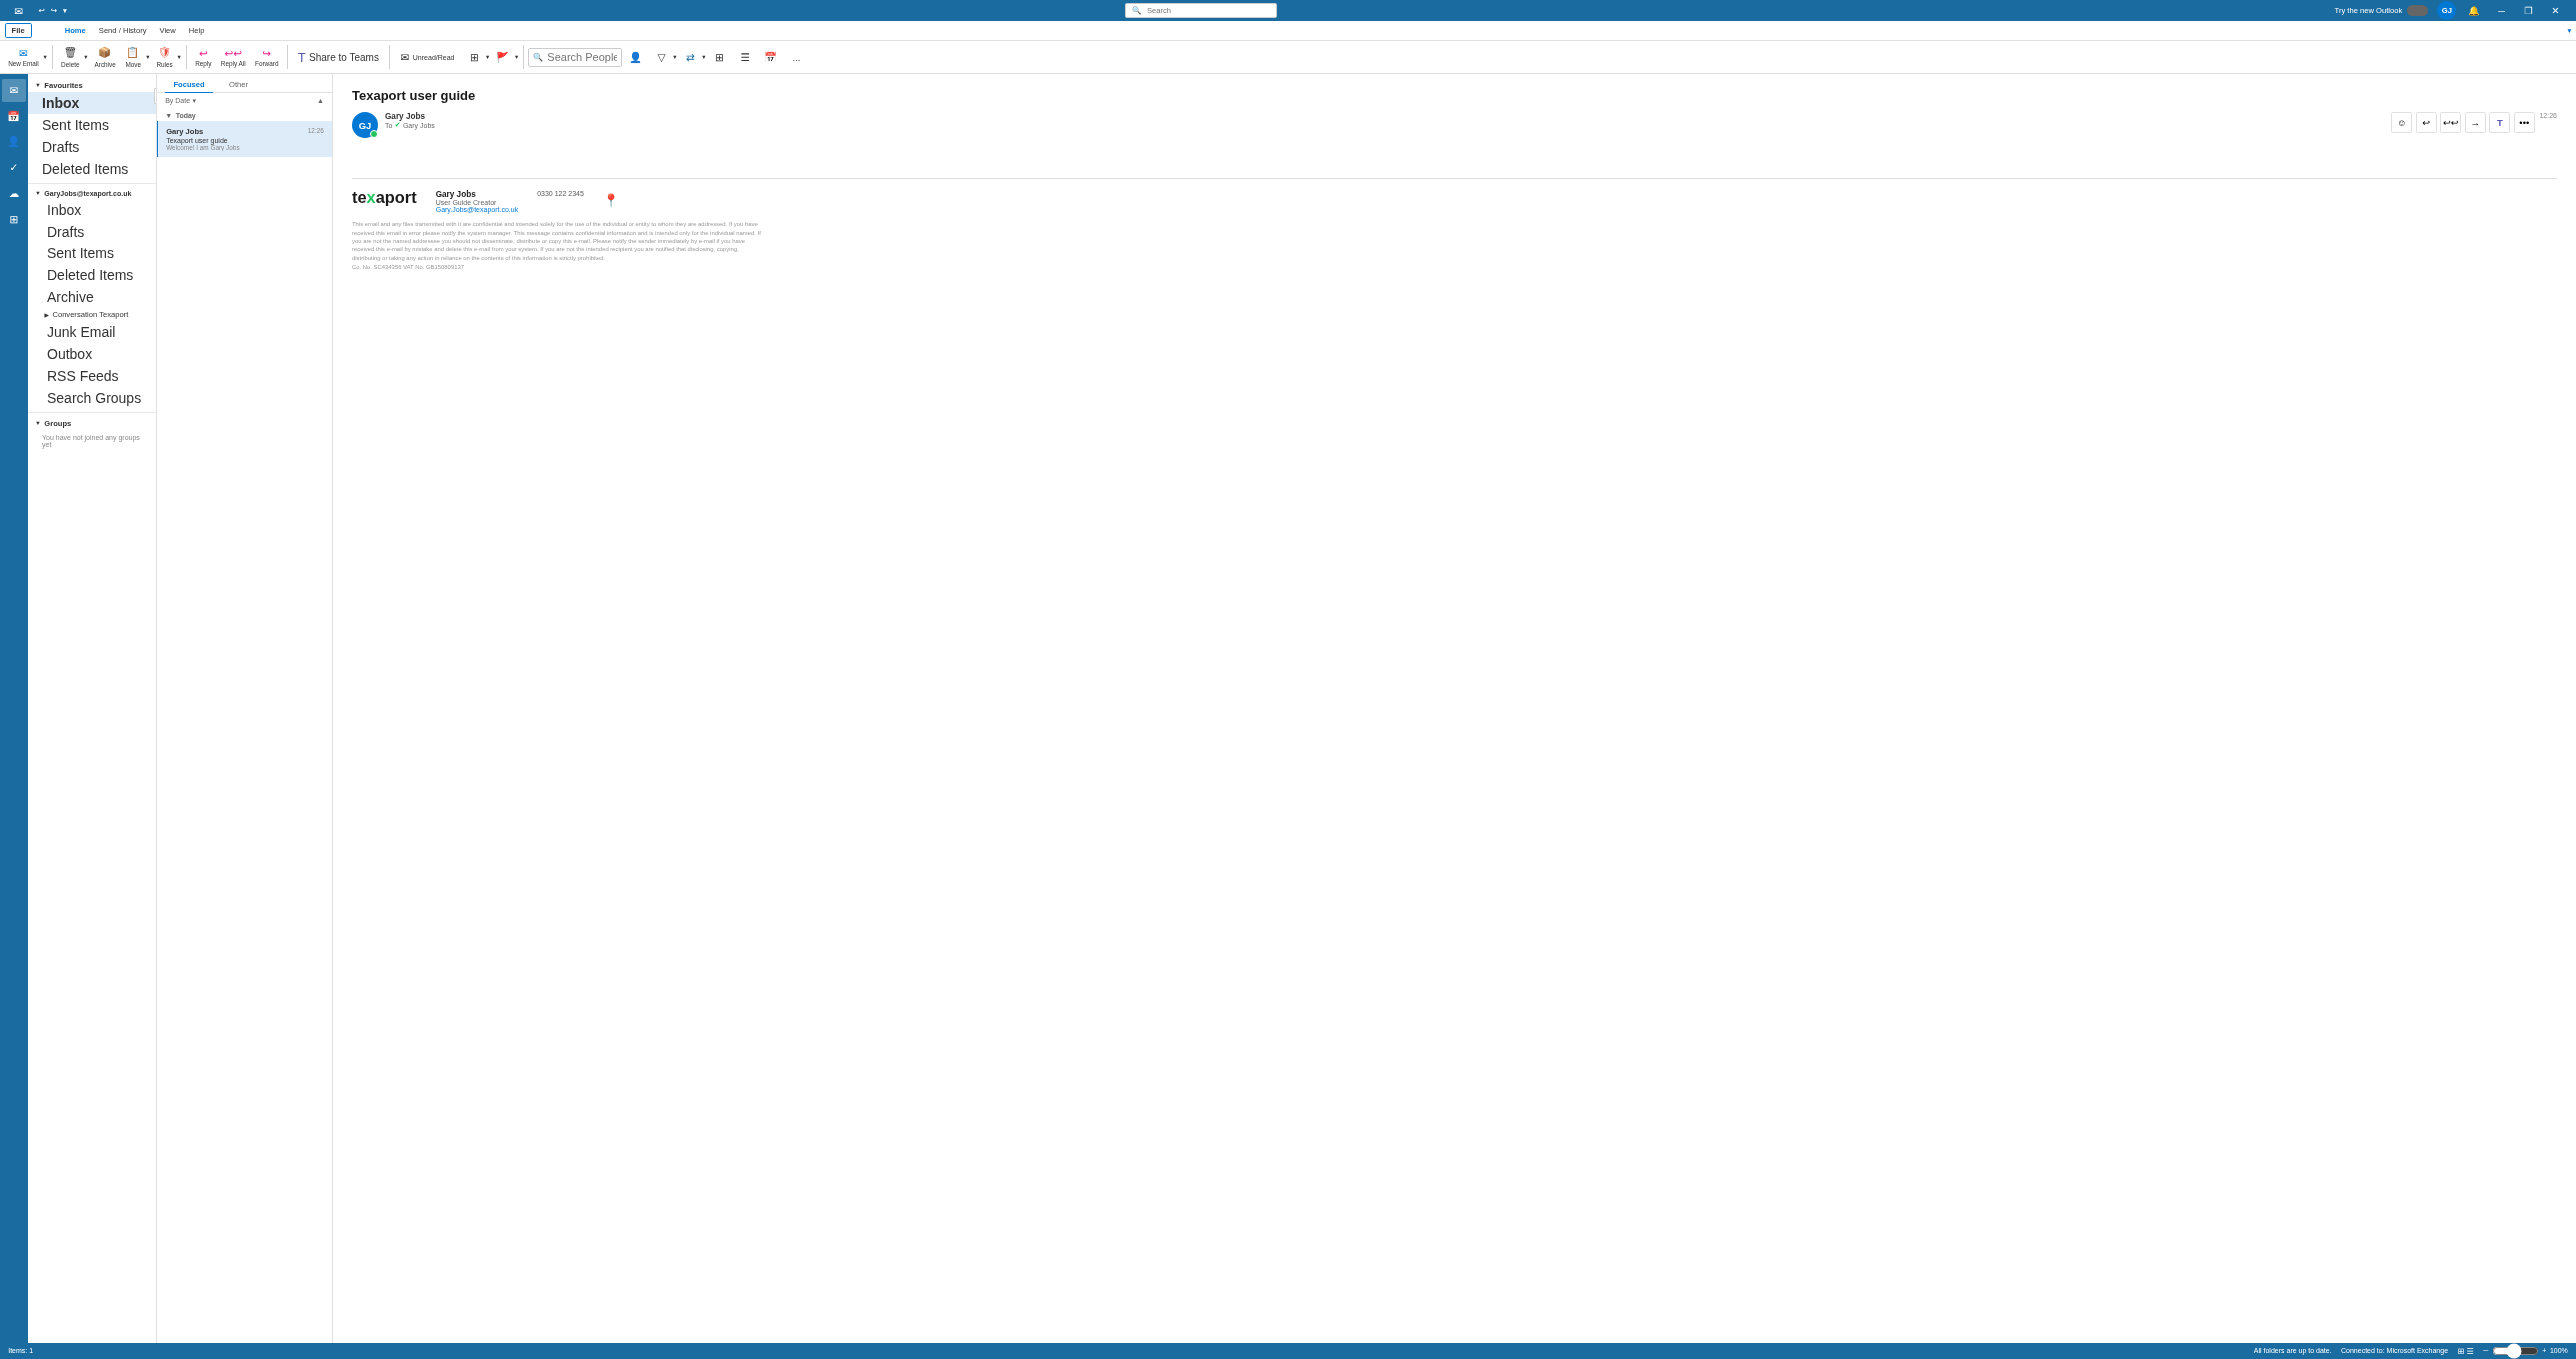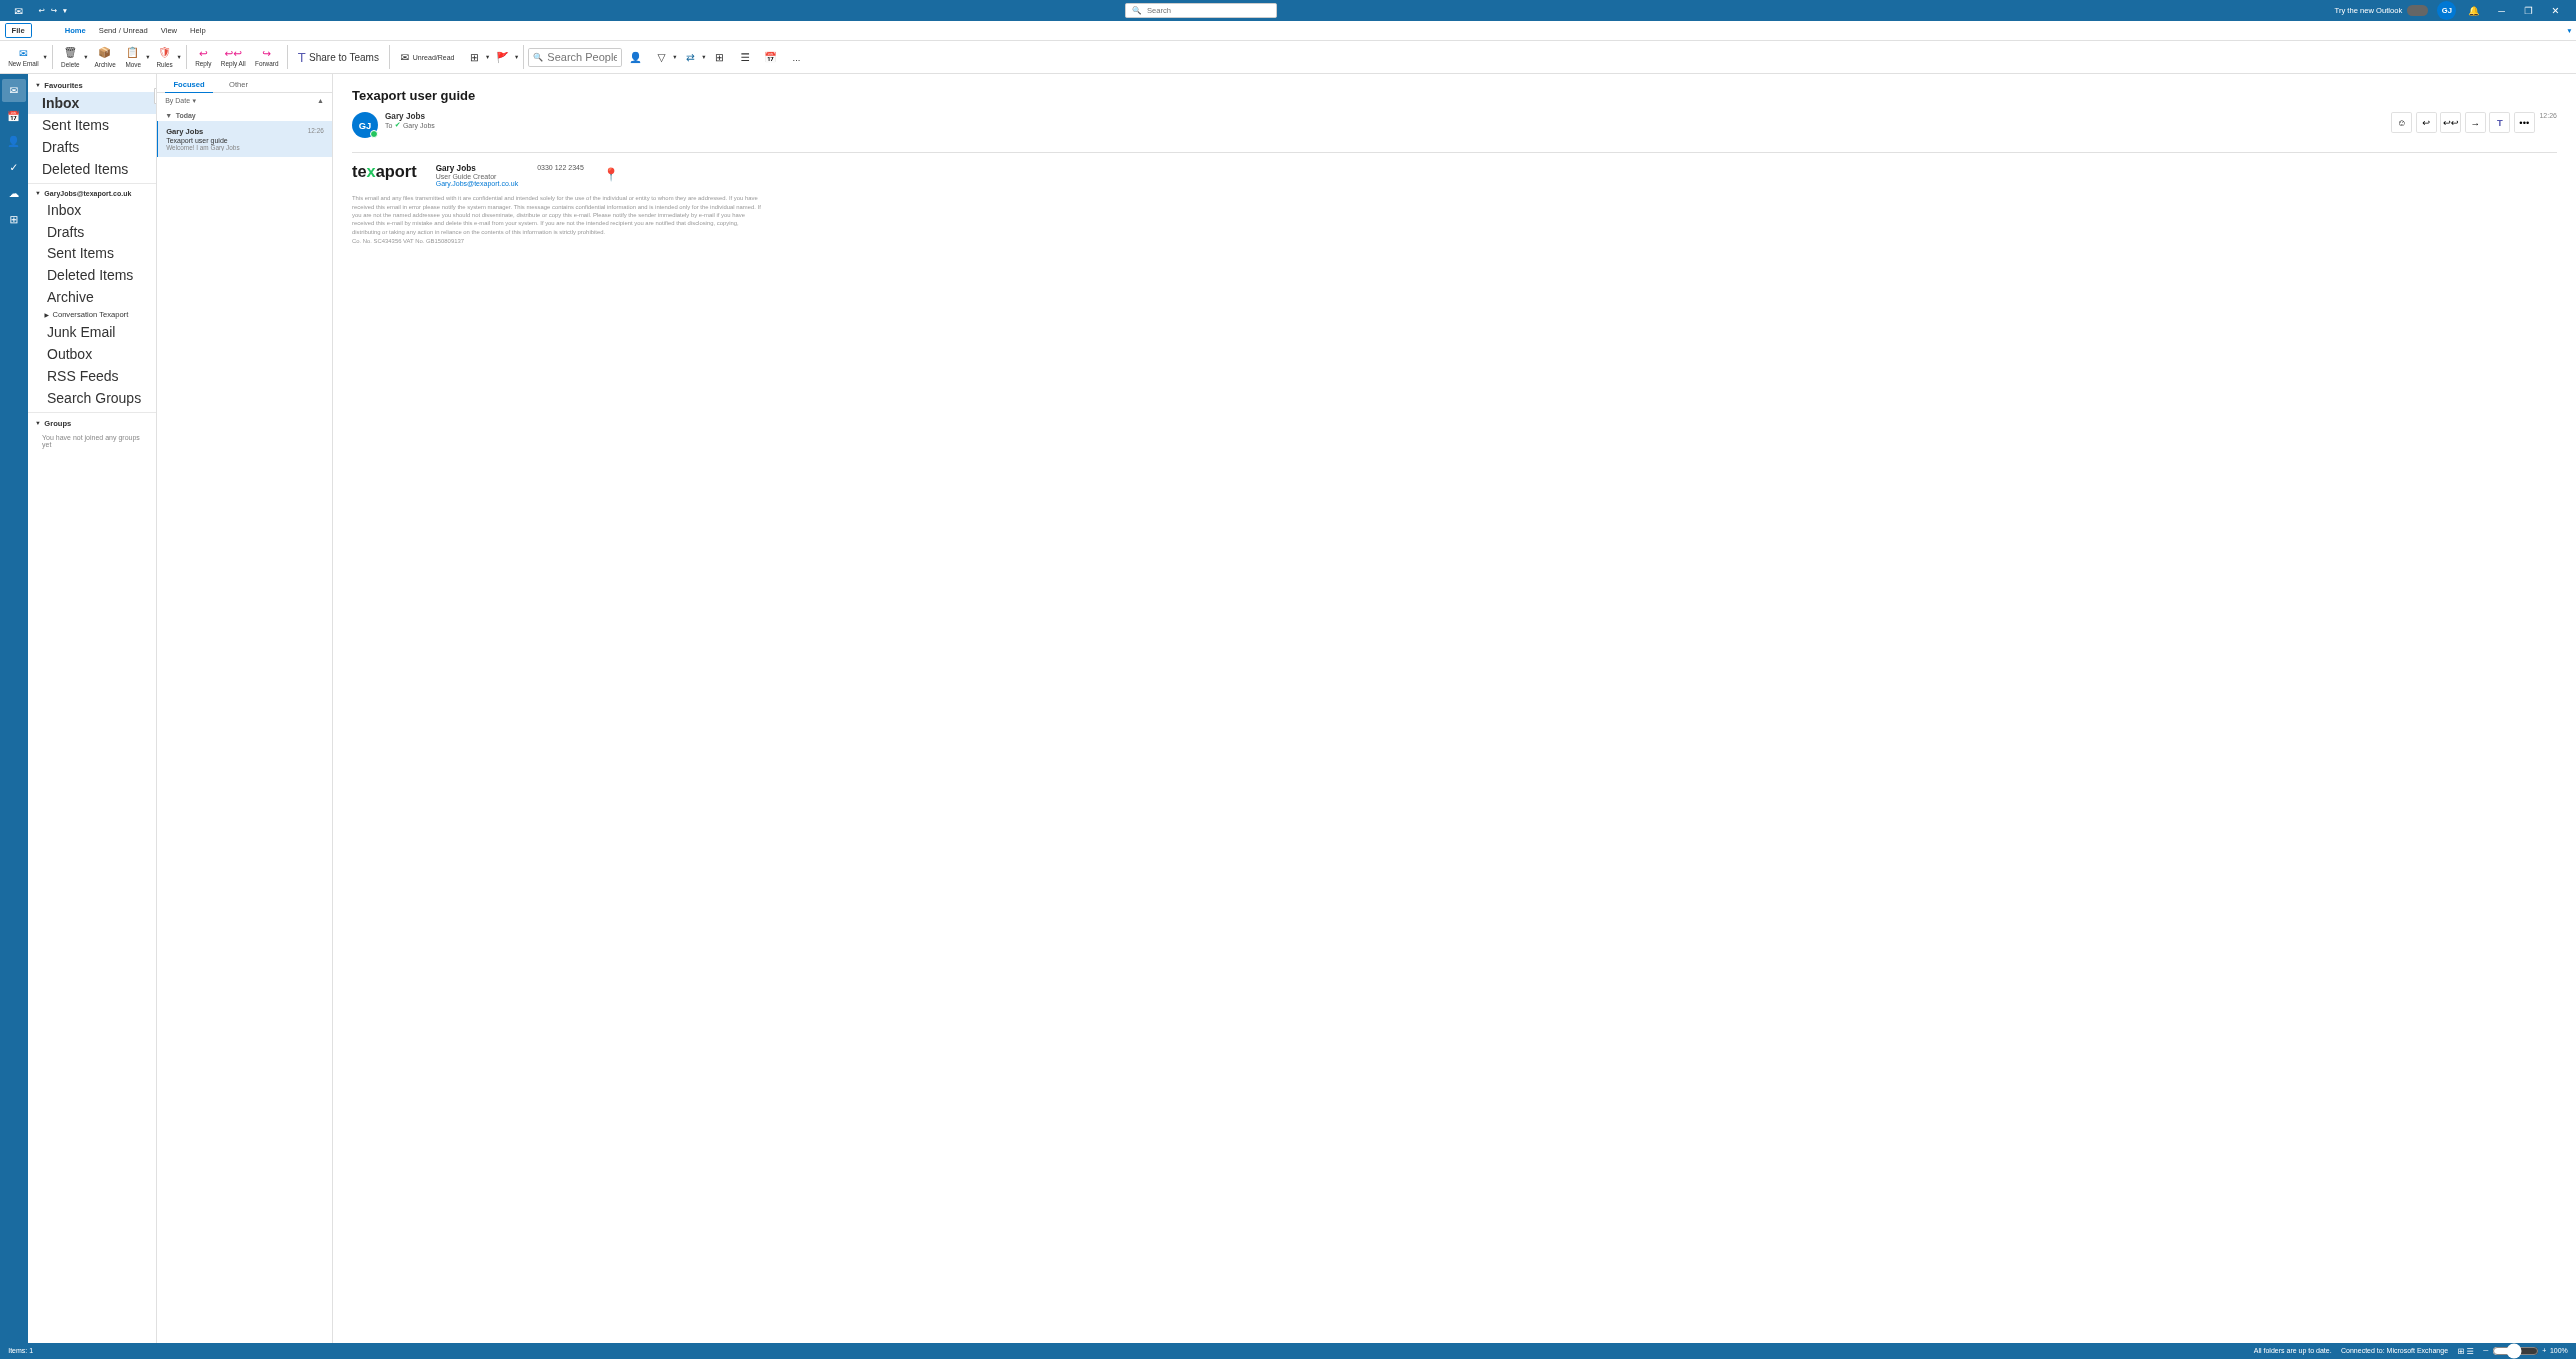--- a/index.html
+++ b/index.html
@@ -69,21 +69,21 @@
     .avatar-badge { width: 8.2px; height: 8.2px; background: #22c55e; border-radius: 50%; position: absolute; bottom: 0; right: 0; border: 1.2px solid #fff; }
     .email-meta { flex: 1; margin-left: 7px; }
     .email-sender-name { font-weight: 700; font-size: 8.2px; }
     .email-to { font-size: 7px; color: #666; display: flex; align-items: center; gap: 2.3px; }
     .green-check { color: #22c55e; font-size: 7px; }
     .email-actions { display: flex; gap: 3.5px; margin-left: auto; }
     .email-action-btn { width: 21px; height: 21px; border: 0.6px solid #e0e0e0; border-radius: 1.8px; background: #fff; cursor: pointer; display: flex; align-items: center; justify-content: center; font-size: 9.4px; }
     .email-time { font-size: 7px; color: #888; margin-left: 4.7px; white-space: nowrap; }
     .email-body { font-size: 8.2px; line-height: 1.6; color: #1a1a1a; }
     .email-body p { margin-bottom: 7px; }
-    .email-signature { margin-top: 4px; border-top: 0.6px solid #e0e0e0; padding-top: 9.4px; }
+    .email-signature { margin-top: 30px; border-top: 0.6px solid #e0e0e0; padding-top: 9.4px; }
     .sig-logo { font-size: 16.4px; font-weight: 700; color: #1a1a1a; }
     .sig-logo span { color: #22c55e; }
     .sig-info { display: flex; gap: 19px; margin-top: 2.3px; }
     .sig-contact { font-size: 7px; color: #555; }
     .sig-name { font-weight: 700; font-size: 8.2px; color: #1a1a1a; }
     .sig-role { font-size: 7px; color: #666; }
     .sig-email { font-size: 7px; color: #0078d4; }
     .sig-legal { font-size: 5.9px; color: #999; margin-top: 7px; line-height: 1.4; max-width: 410px; }
     .sig-reg { font-size: 5.9px; color: #999; margin-top: 2.3px; }
     .location-icon { font-size: 13px; color: #1a1a1a; margin-top: 2.3px; }
@@ -121,21 +121,21 @@
       <div class="title-btn">─</div>
       <div class="title-btn">❐</div>
       <div class="title-btn close">✕</div>
     </div>
   </div>
 </div>
 
 <div class="menu-bar">
   <div class="menu-item active">File</div>
   <div class="menu-item" style="font-weight:600;color:#0078d4;padding-left:32px;">Home</div>
-  <div class="menu-item">Send / Unread</div>
+  <div class="menu-item">Send / History</div>
   <div class="menu-item">View</div>
   <div class="menu-item">Help</div>
   <div style="margin-left:auto;color:#0078d4;font-size:7.6px;cursor:pointer;display:flex;align-items:center;gap:2.3px;">▾</div>
 </div>
 
 <div class="ribbon">
 
   <div style="display:flex;align-items:center;">
     <div class="ribbon-btn">
       <span style="font-size:10.5px;color:#0078d4;">✉</span>

